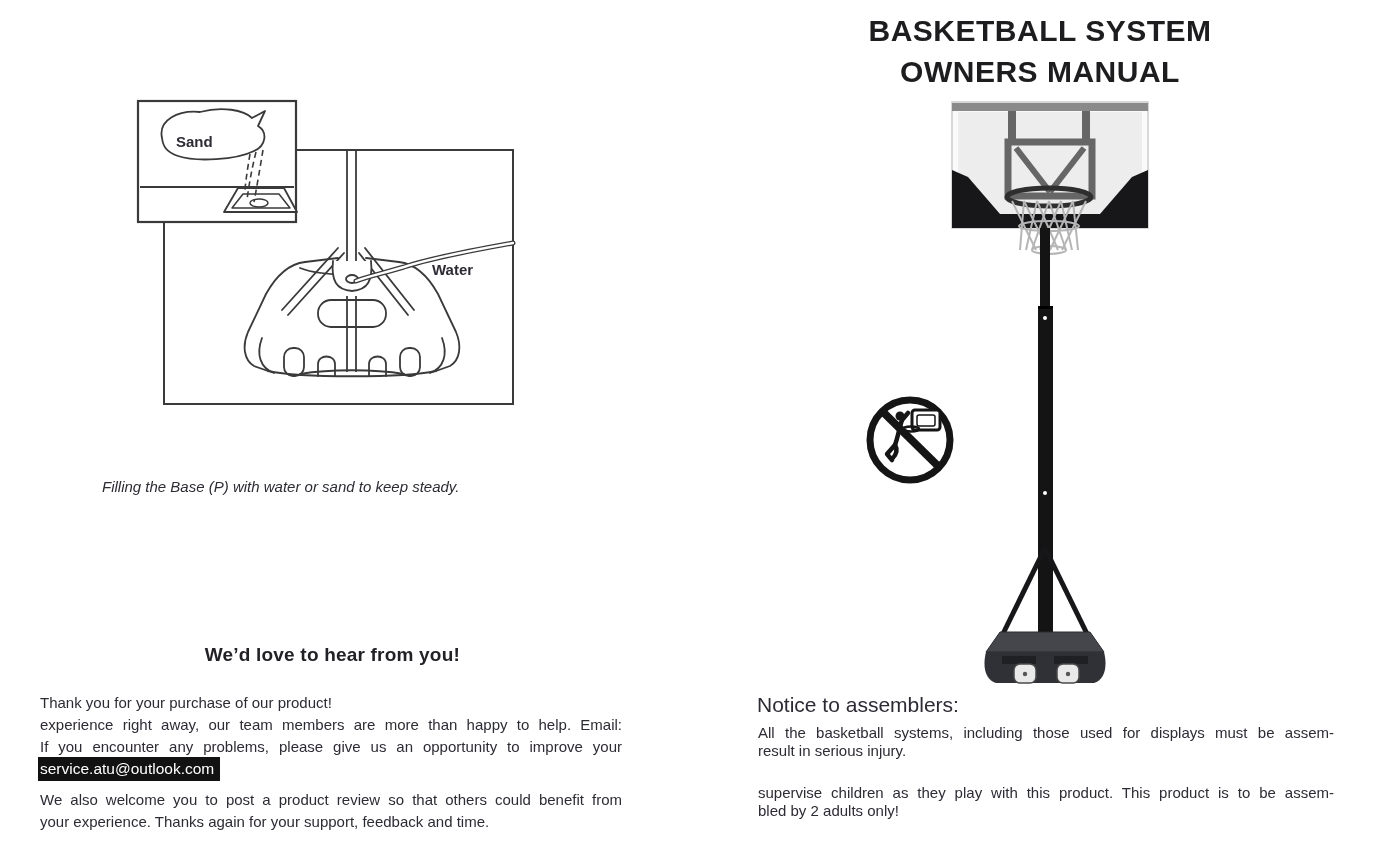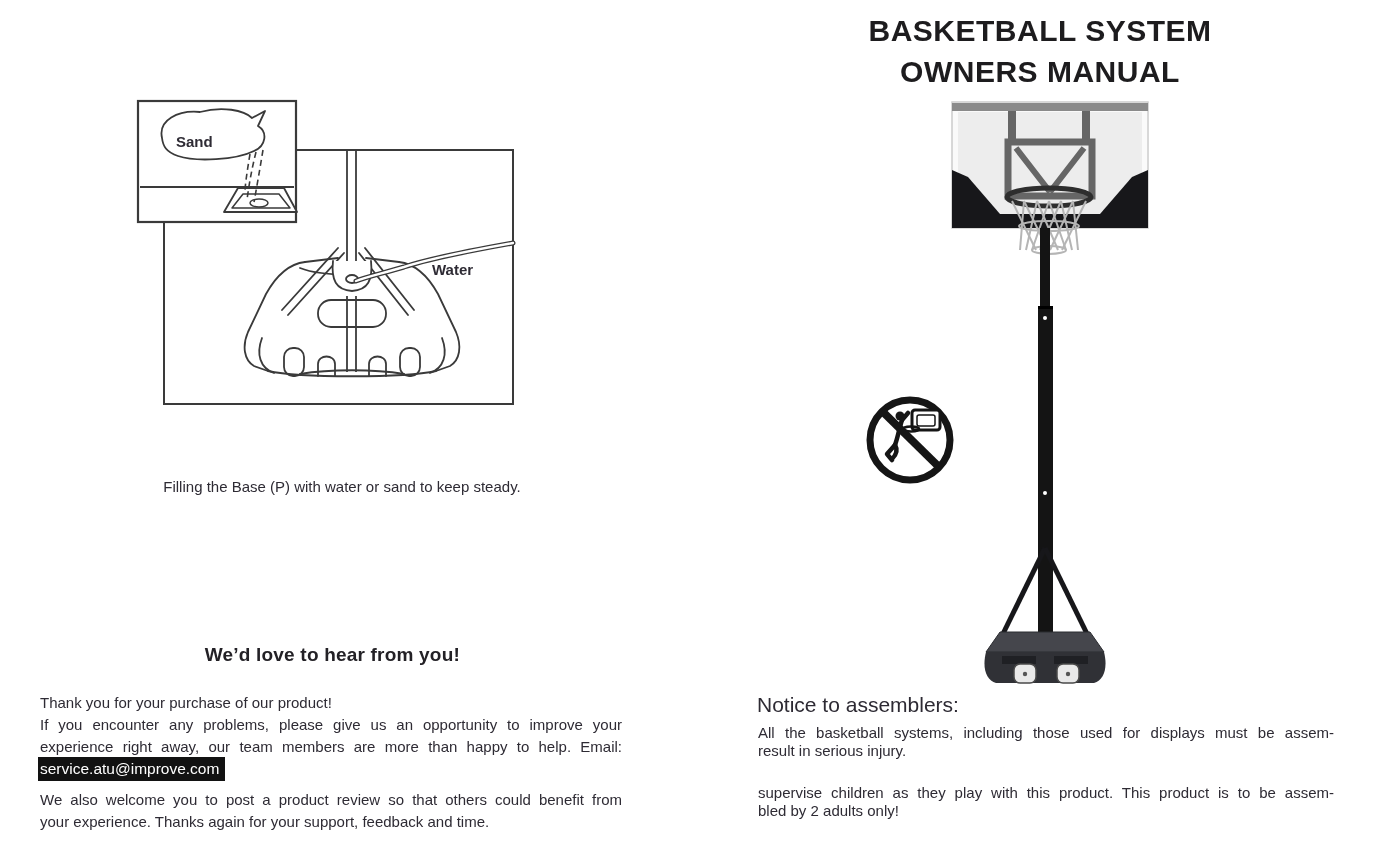--- a/index.html
+++ b/index.html
@@ -12,22 +12,22 @@
 
   
   .doc-title {
     left:810px; top:10px; width:460px; text-align:center;
     font-size:30px; line-height:41px; font-weight:700; letter-spacing:.5px;
     color:#1d1c1e;
   }
 
   
   .caption {
-    left:102px; top:478px; width:480px; text-align:center;
-    font-size:15px; color:#2e2b34;
+    left:102px; top:478px; width:480px; 
+    font-size:15px; color:#2e2b34;font-style:italic;
   }
 
   
   .feedback-heading {
     left:40px; top:644px; width:420px;
     font-size:19px; font-weight:700; color:#232126; letter-spacing:.2px;text-align:right;
   }
   .para { position:absolute; width:582px; font-size:15px; }
   .para .line { height:22px; line-height:22px; white-space:nowrap; }
   .para .jline { white-space:normal; text-align:justify; text-align-last:justify; overflow:hidden; }
@@ -133,26 +133,26 @@
       <text x="176" y="147" font-size="15" font-weight="600" fill="#2e2b34">Sand</text>
     </g>
   </svg>
 
   <div class="abs caption">Filling the Base (P) with water or sand to keep steady.</div>
 
   <div class="abs feedback-heading">We’d love to hear from you!</div>
 
   <div class="abs para" style="left:40px;top:692px">
     <div class="line">Thank you for your purchase of our product!</div>
+    <div class="line jline">experience right away, our team members are more than happy to help.  Email:</div>
     <div class="line jline">If you encounter any problems, please give us an opportunity to improve your</div>
-    <div class="line jline">experience right away, our team members are more than happy to help.  Email:</div>
   </div>
 
   <div class="abs" style="left:38px;top:757px">
-    <span class="email-chip">service.atu@improve.com</span>
+    <span class="email-chip">service.atu@outlook.com</span>
   </div>
 
   <div class="abs para" style="left:40px;top:789px">
     <div class="line jline">We also welcome you to post a product review so that others could benefit from</div>
     <div class="line">your experience. Thanks again for your support, feedback and time.</div>
   </div>
 
   <svg class="abs" style="left:930px;top:95px" width="240" height="595" viewBox="930 95 240 595">
 
     <g>

